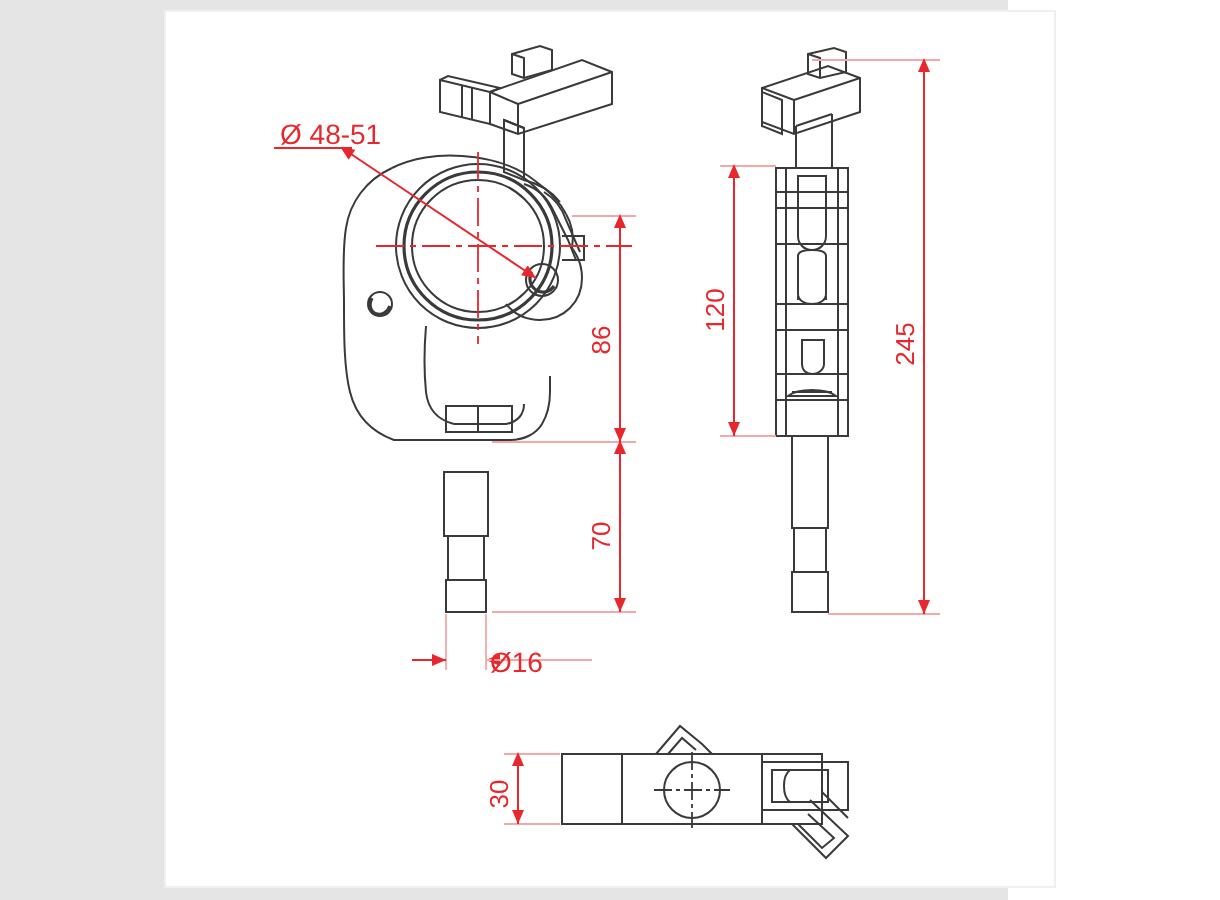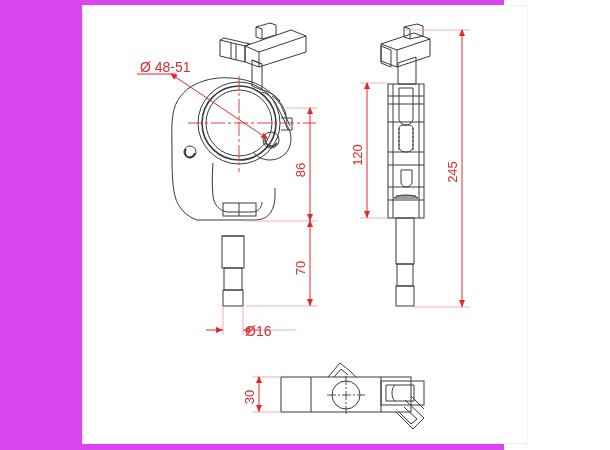--- a/index.html
+++ b/index.html
@@ -12,21 +12,21 @@
     height: 450px;
     font-family: "Liberation Sans", sans-serif;
     overflow: hidden;
     position: relative;
   }
   #stage {
     position: absolute;
     left: 0; top: 0;
     width: 504px;
     height: 450px;
-    background: #d946ef;
+    background: #e5e5e5;
   }
   #canvas-frame {
     position: absolute;
     left: 82px;
     top: 5px;
     width: 446px;
     height: 439px;
     background: #ffffff;
     border: 1px solid #f0f0f0;
     box-sizing: border-box;

